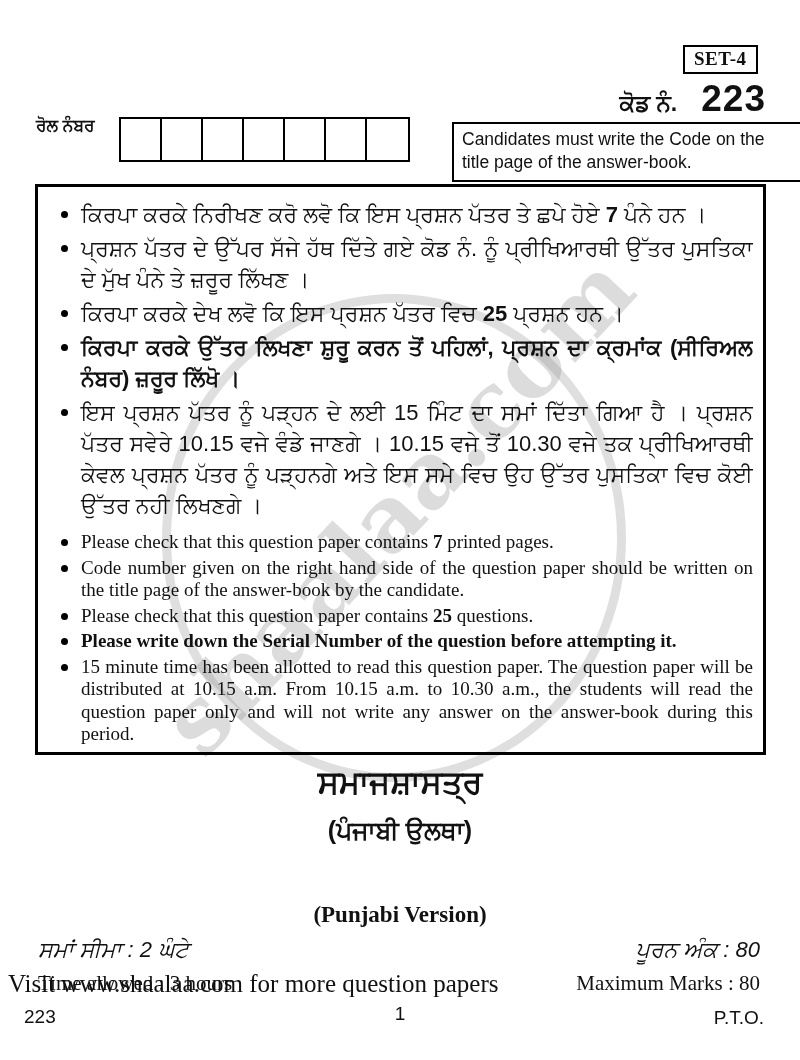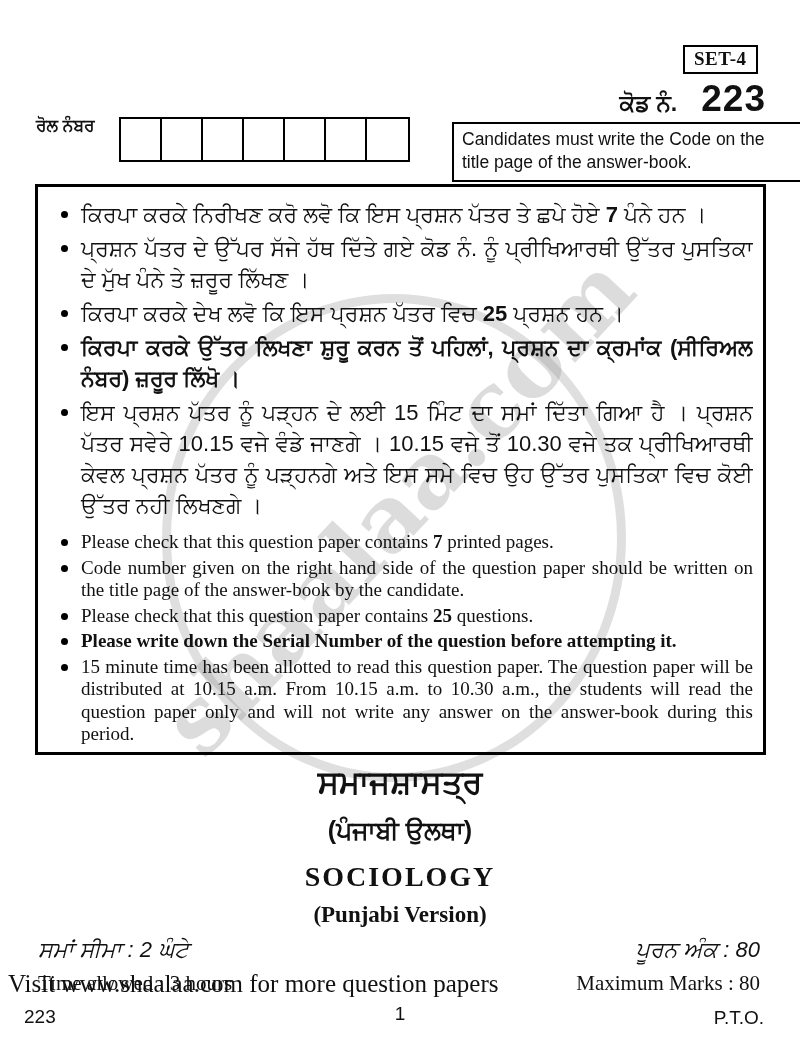--- a/index.html
+++ b/index.html
@@ -140,21 +140,20 @@
         <li><span>Please check that this question paper contains </span><span class="b">7</span><span> printed pages.</span></li>
         <li><span>Code number given on the right hand side of the question paper should be written on the title page of the answer-book by the candidate.</span></li>
         <li><span>Please check that this question paper contains </span><span class="b">25</span><span> questions.</span></li>
         <li class="bold"><span class="b">Please write down the Serial Number of the question before attempting it.</span></li>
         <li><span>15 minute time has been allotted to read this question paper. The question paper will be distributed at 10.15 a.m. From 10.15 a.m. to 10.30 a.m., the students will read the question paper only and will not write any answer on the answer-book during this period.</span></li>
       </ul>
   </div>
 
   <div class="title title-pa">ਸਮਾਜਸ਼ਾਸਤ੍ਰ</div>
   <div class="title version-pa">(ਪੰਜਾਬੀ ਉਲਥਾ)</div>
-  <div class="title title-en">SOCIOLOGY</div>
   <div class="title version-en">(Punjabi Version)</div>
 
   <div class="meta-row meta-pa">
     <span>ਸਮਾਂ ਸੀਮਾ : 2 ਘੰਟੇ</span>
     <span>ਪੂਰਨ ਅੰਕ : 80</span>
   </div>
   <div class="meta-row meta-en">
     <span>Time allowed : 3 hours</span>
     <span>Maximum Marks : 80</span>
   </div>

